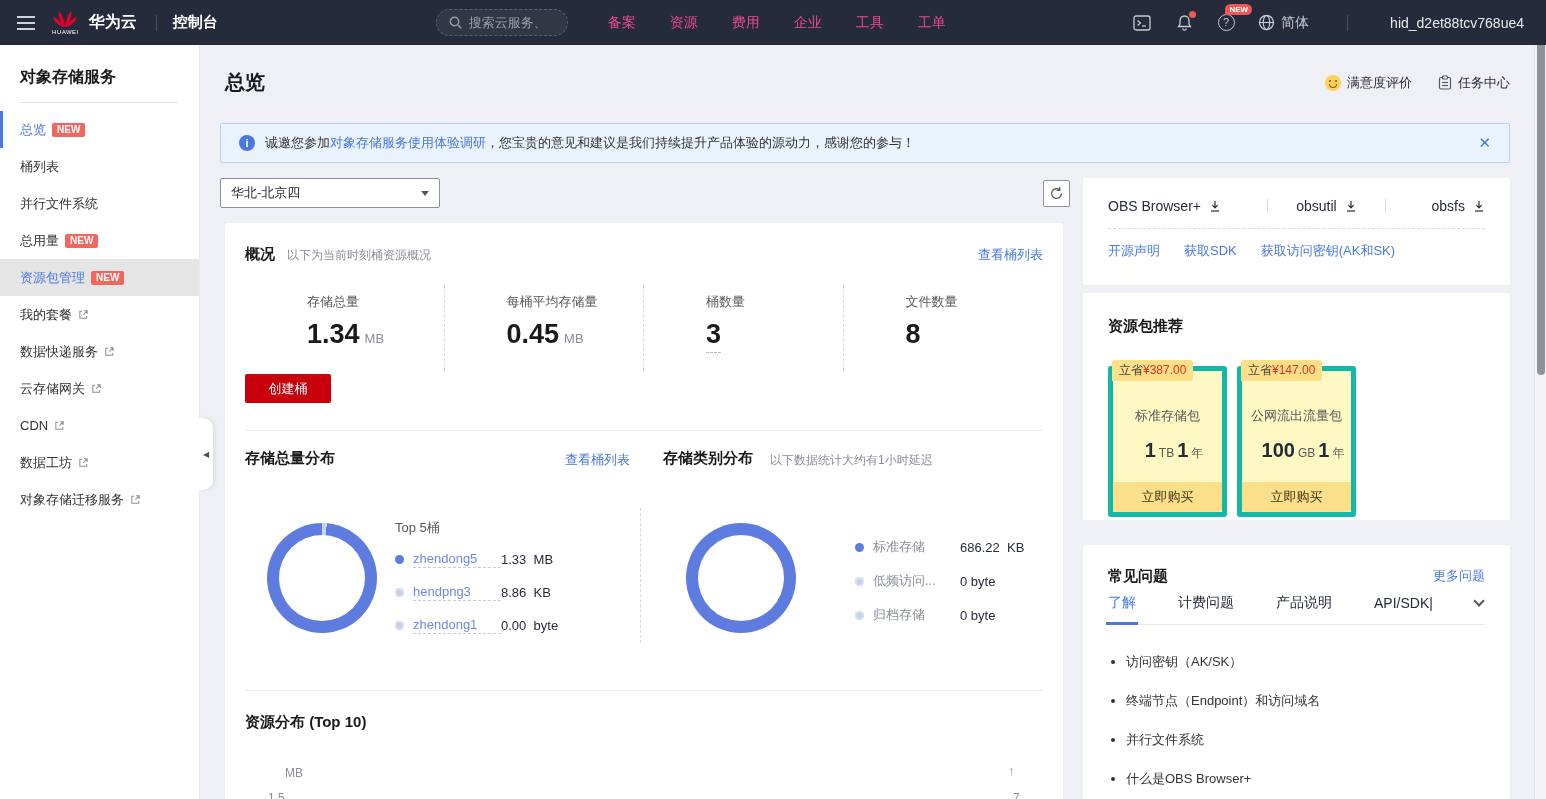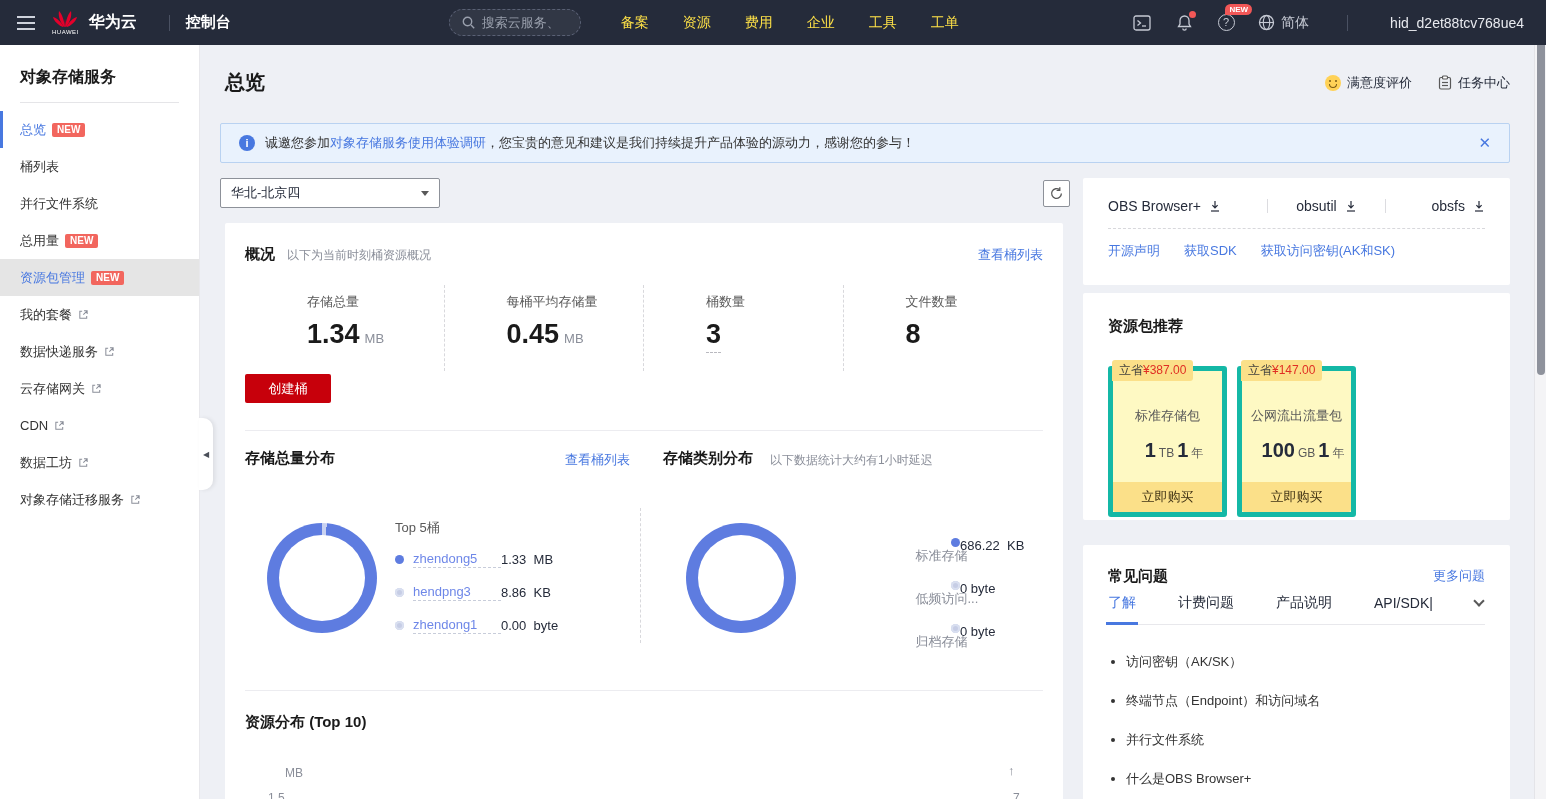--- a/index.html
+++ b/index.html
@@ -7,25 +7,25 @@
   body { font-family:"Liberation Sans","DejaVu Sans",sans-serif; background:#eef0f5; position:relative; color:#252b3a; }
 
   
   .topbar { position:absolute; left:0; top:0; width:1546px; height:45px; background:#252b3a; display:flex; align-items:center; z-index:50; }
   .tb-left { display:flex; align-items:center; }
   .hamburger { width:52px; height:45px; display:flex; flex-direction:column; justify-content:center; align-items:center; gap:4px; cursor:pointer; }
   .hamburger i { display:block; width:18px; height:2px; background:#cfd3dc; }
   .logo-wrap { display:flex; flex-direction:column; align-items:center; margin-right:10px; }
   .logo-flower { width:26px; height:18px; }
   .logo-sub { font-size:6px; color:#fff; letter-spacing:.5px; margin-top:1px; }
-  .brand { color:#fff; font-size:16px; font-weight:bold; margin-right:16px; }
+  .brand { color:#fff; font-size:16px; font-weight:bold; margin-right:3px; }
   .tb-divider { width:1px; height:16px; background:#4a5162; margin:0 16px; }
   .console-label { color:#fff; font-size:15px; font-weight:bold; }
   .tb-search { margin-left:218px; display:flex; align-items:center; gap:7px; width:132px; height:27px; border:1px dashed #5a6175; border-radius:14px; background:rgba(255,255,255,.06); padding:0 12px; color:#9aa0ad; font-size:13px; cursor:text; white-space:nowrap; }
-  .tb-menu { display:flex; align-items:center; gap:34px; margin-left:40px; color:#fde047; font-size:14px; }
+  .tb-menu { display:flex; align-items:center; gap:34px; margin-left:40px; color:#ec4899; font-size:14px; }
   .tb-menu span { cursor:pointer; white-space:nowrap; }
   .tb-right { margin-left:auto; display:flex; align-items:center; gap:22px; padding-right:22px; color:#c6cad4; }
   .tb-icon { position:relative; width:20px; height:20px; display:flex; align-items:center; justify-content:center; cursor:pointer; }
   .red-dot { position:absolute; top:-2px; right:-2px; width:7px; height:7px; border-radius:50%; background:#f25757; }
   .new-pill { position:absolute; top:-9px; right:-16px; background:#f25757; color:#fff; font-size:8px; font-weight:bold; padding:1px 4px; border-radius:7px 7px 7px 0; }
   .help-circle { width:17px; height:17px; border:1px solid #c6cad4; border-radius:50%; font-size:11px; line-height:15px; text-align:center; color:#c6cad4; }
   .tb-lang { display:flex; align-items:center; gap:6px; font-size:14px; cursor:pointer; }
   .tb-user { color:#e8eaef; font-size:14px; margin-left:4px; white-space:nowrap; cursor:pointer; }
 
   
@@ -94,21 +94,21 @@
   .legend1 { position:absolute; left:170px; top:296px; }
   .legend-title { font-size:13px; color:#595959; margin-bottom:14px; }
   .lg-row { display:flex; align-items:center; margin-bottom:16px; font-size:13px; }
   .dot { width:9px; height:9px; border-radius:50%; flex:0 0 auto; }
   .dot.on { background:#5e7ce0; }
   .dot.off { background:#c6cde5; box-shadow:inset 0 0 0 2px #d9dff0; }
   .lg-name { margin-left:9px; width:88px; color:#6e87e8; border-bottom:1px dashed #c8cdda; padding-bottom:1px; cursor:pointer; }
   .lg-name.plain { color:#8a8e99; border-bottom:none; cursor:default; }
   .lg-val { color:#252b3a; white-space:nowrap; }
   .legend2 { position:absolute; left:630px; top:315px; }
-  .legend2 .lg-row { margin-bottom:15px;flex-direction:column; }
+  .legend2 .lg-row { margin-bottom:15px; }
   .legend2 .lg-val { position:absolute; left:105px; }
   .legend2 .lg-row { position:relative; width:200px; }
 
   .hr2 { position:absolute; left:20px; top:467px; width:798px; border:none; border-top:1px solid #ececf0; }
   .res-title { position:absolute; left:20px; top:490px; }
   .axis-unit { position:absolute; left:60px; top:543px; font-size:12px; color:#8a8e99; }
   .axis-tick { position:absolute; left:43px; top:568px; font-size:12px; color:#8a8e99; }
   .axis-arrow { position:absolute; left:783px; top:540px; font-size:13px; color:#8a8e99; }
   .axis-tick-r { position:absolute; left:788px; top:568px; font-size:12px; color:#8a8e99; }
 

